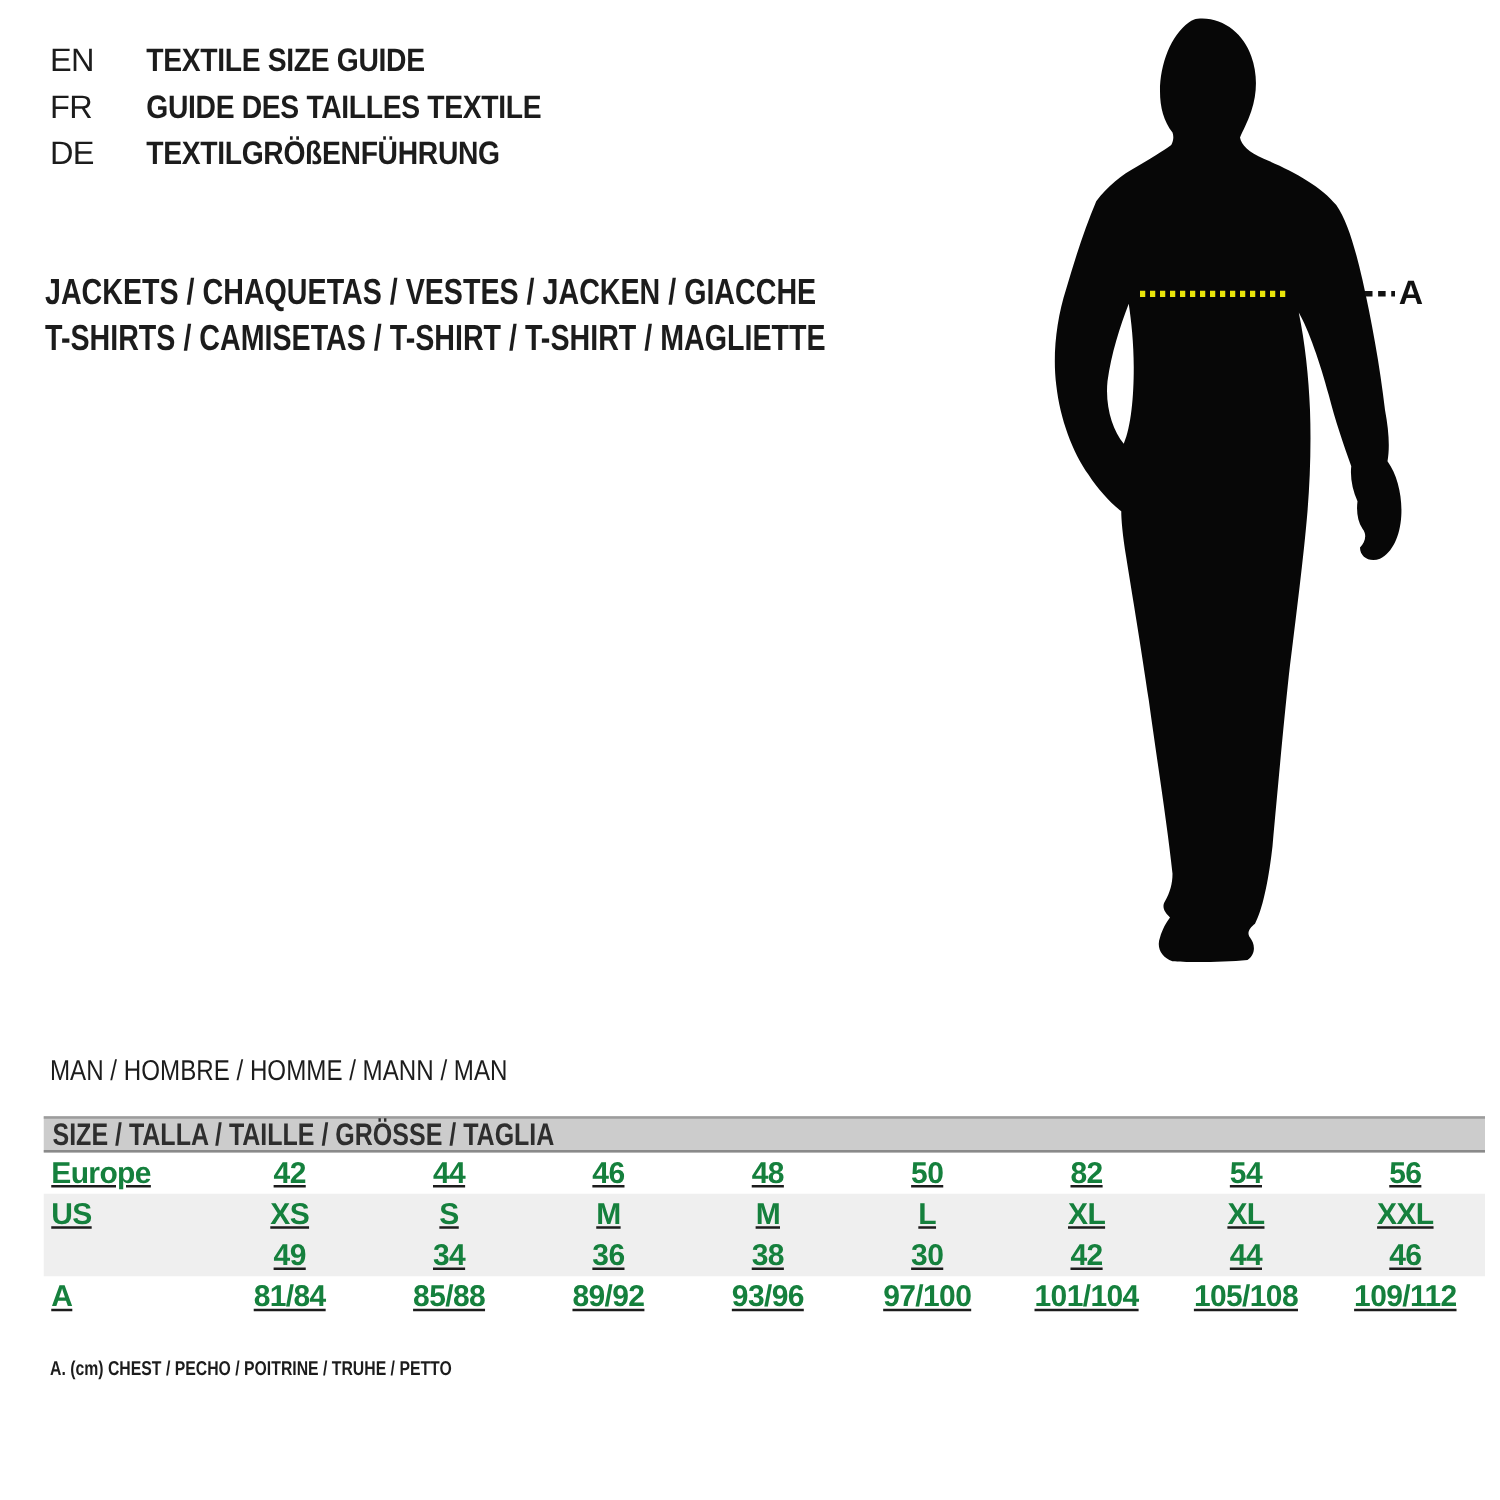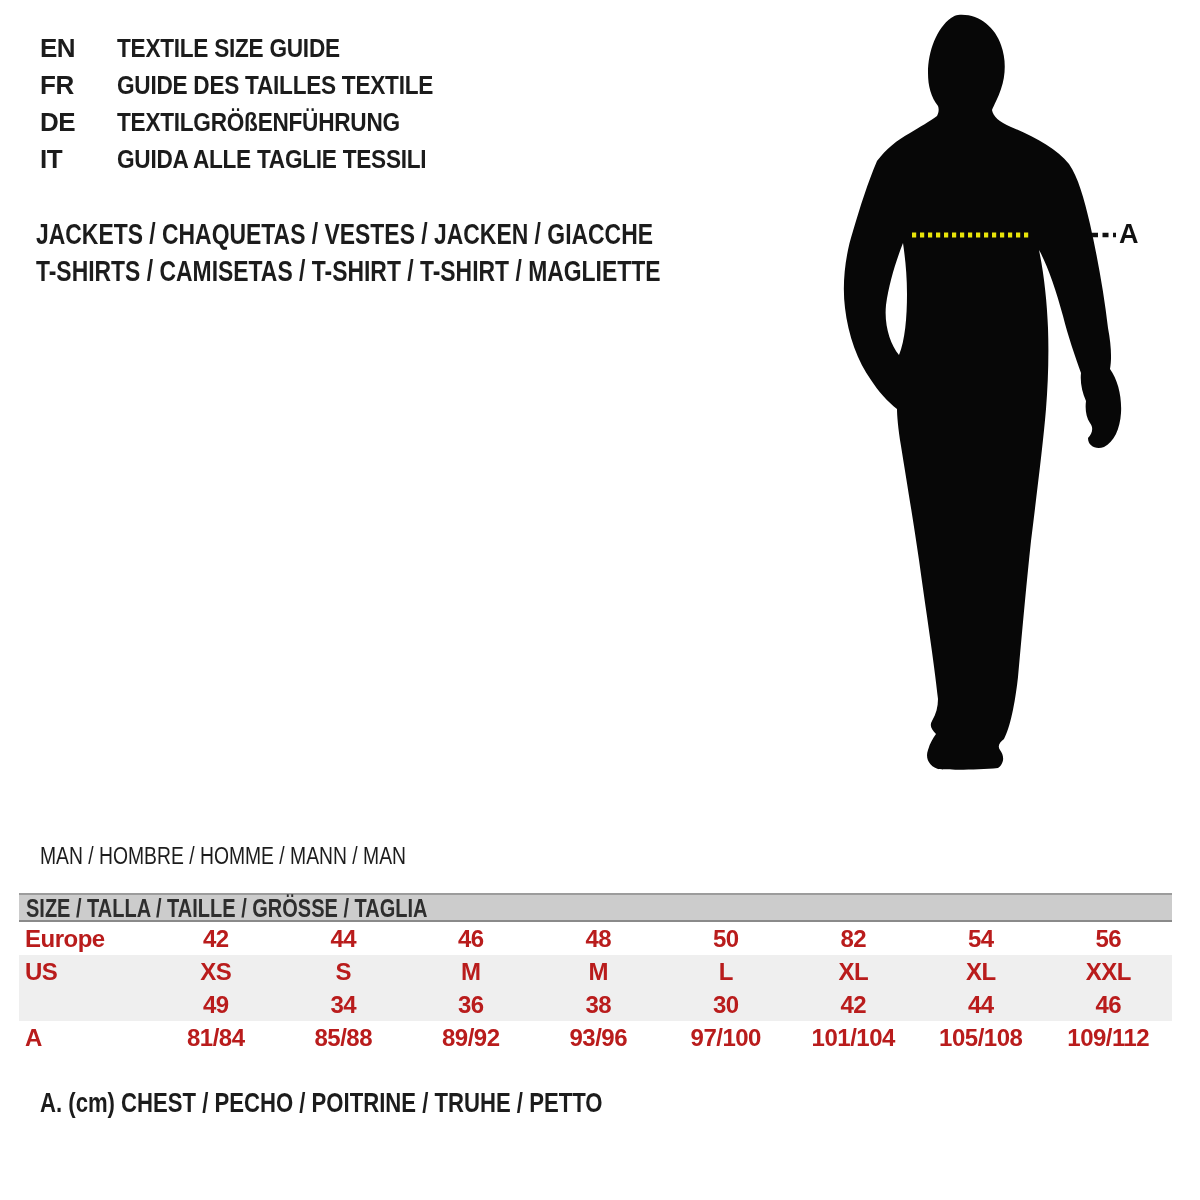--- a/index.html
+++ b/index.html
@@ -10,75 +10,71 @@
     font-family:"Liberation Sans", sans-serif;
     color:#1c1c1c;
     overflow:hidden;
     -webkit-font-smoothing:antialiased;
   }
   .cond { display:inline-block; white-space:nowrap; transform-origin:0 50%; }
 
   
   .lang-block { position:absolute; left:40px; top:30px; }
   .lang-row { display:flex; height:37px; align-items:center; }
-  .lang-code { width:77px; font-size:26px; font-weight:bold; letter-spacing:-0.5px; }
+  .lang-code { width:77px; font-size:26px; font-weight:normal; letter-spacing:-0.5px; }
   .lang-label { font-size:26px; font-weight:bold; transform:scaleX(0.87); letter-spacing:-0.3px; }
 
   
   .cats { position:absolute; left:36px; top:216px; }
   .cat-line { height:37px; line-height:37px; font-size:29px; font-weight:bold; }
   .cat-line .cond { transform:scaleX(0.79); }
 
   
   .figure-svg { position:absolute; left:820px; top:0; width:320px; height:800px; }
   .measure-label { position:absolute; left:1119px; top:219px; font-size:27px; font-weight:bold; color:#111; }
 
   
   .man-title { position:absolute; left:40px; top:843px; font-size:23px; font-weight:normal; }
   .man-title .cond { transform:scaleX(0.84); }
 
   
-  .size-table { position:absolute; left:19px; top:893px; width:1153px; }
+  .size-table { position:absolute; left:35px; top:893px; width:1153px;text-decoration:underline; }
   .thead {
     height:29px; line-height:26px;
     background:#cccccc;
     border-top:2px solid #9c9c9c;
     border-bottom:2px solid #8a8a8a;
     padding-left:7px;
     font-size:25px; font-weight:bold; color:#2e2e2e;
   }
   .thead .cond { transform:scaleX(0.80); }
   .trow { display:grid; grid-template-columns:133px repeat(8, 1fr); height:33px; align-items:center; }
   .trow.shaded { background:#efefef; }
-  .cell { text-align:center; font-size:24px; font-weight:bold; letter-spacing:-0.5px; color:#b91c1c; }
+  .cell { text-align:center; font-size:24px; font-weight:bold; letter-spacing:-0.5px; color:#15803d; }
   .cell.label { text-align:left; padding-left:6px; }
 
   
-  .footnote { position:absolute; left:40px; top:1087px; font-size:28px; font-weight:bold; }
+  .footnote { position:absolute; left:40px; top:1087px; font-size:16px; font-weight:bold; }
   .footnote .cond { transform:scaleX(0.79); }
 </style>
 </head>
 <body>
 
 <div class="lang-block">
   <div class="lang-row">
     <span class="lang-code">EN</span>
     <span class="lang-label cond">TEXTILE SIZE GUIDE</span>
   </div>
   <div class="lang-row">
     <span class="lang-code">FR</span>
     <span class="lang-label cond">GUIDE DES TAILLES TEXTILE</span>
   </div>
   <div class="lang-row">
     <span class="lang-code">DE</span>
     <span class="lang-label cond">TEXTILGRÖßENFÜHRUNG</span>
-  </div>
-  <div class="lang-row">
-    <span class="lang-code">IT</span>
-    <span class="lang-label cond">GUIDA ALLE TAGLIE TESSILI</span>
   </div>
 </div>
 
 <div class="cats">
   <div class="cat-line"><span class="cond">JACKETS / CHAQUETAS / VESTES / JACKEN / GIACCHE</span></div>
   <div class="cat-line"><span class="cond">T-SHIRTS / CAMISETAS / T-SHIRT / T-SHIRT / MAGLIETTE</span></div>
 </div>
 
 <svg class="figure-svg" viewBox="820 0 320 800" aria-hidden="true">
   <path fill-rule="evenodd" d="M 958 15

